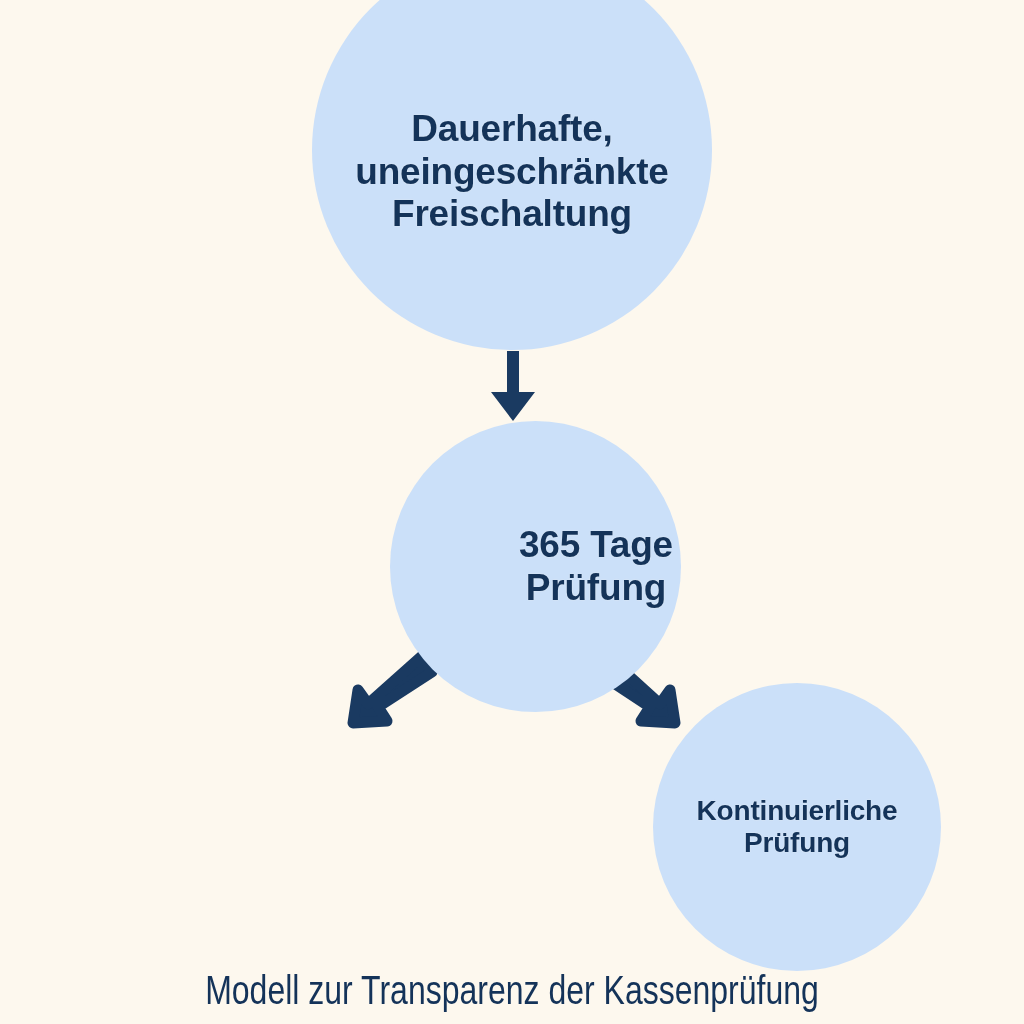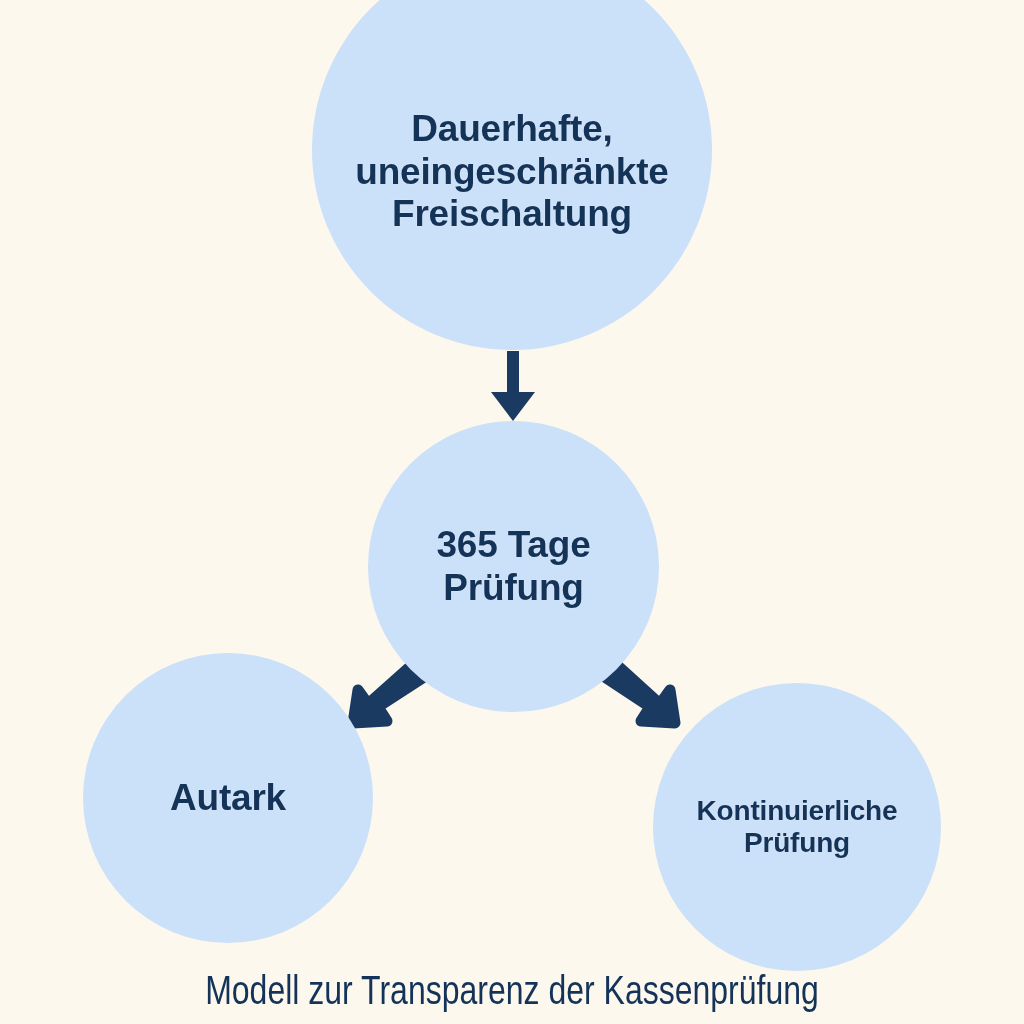--- a/index.html
+++ b/index.html
@@ -43,24 +43,25 @@
     top: -50px;
     width: 400px;
     height: 400px;
   }
   #node-top .node-label {
     font-size: 37px;
     letter-spacing: -0.2px;
     margin-top: 44px;
   }
   #node-mid {
-    left: 368px;
+    left: 390px;
     top: 421px;
     width: 291px;
     height: 291px;
+    justify-content: flex-end;
   }
   #node-mid .node-label {
     font-size: 37px;
     letter-spacing: -0.2px;
   }
   #node-left {
     left: 83px;
     top: 653px;
     width: 290px;
     height: 290px;
@@ -129,23 +130,20 @@
     <div class="node-label">Dauerhafte,
 uneingeschränkte
 Freischaltung</div>
   </div>
 
   <div class="node" id="node-mid">
     <div class="node-label">365 Tage
 Prüfung</div>
   </div>
 
-  <div class="node" id="node-left">
-    <div class="node-label">Autark</div>
-  </div>
 
   <div class="node" id="node-right">
     <div class="node-label">Kontinuierliche
 Prüfung</div>
   </div>
 
   <div id="caption">Modell zur Transparenz der Kassenprüfung</div>
 
 </div>
 

